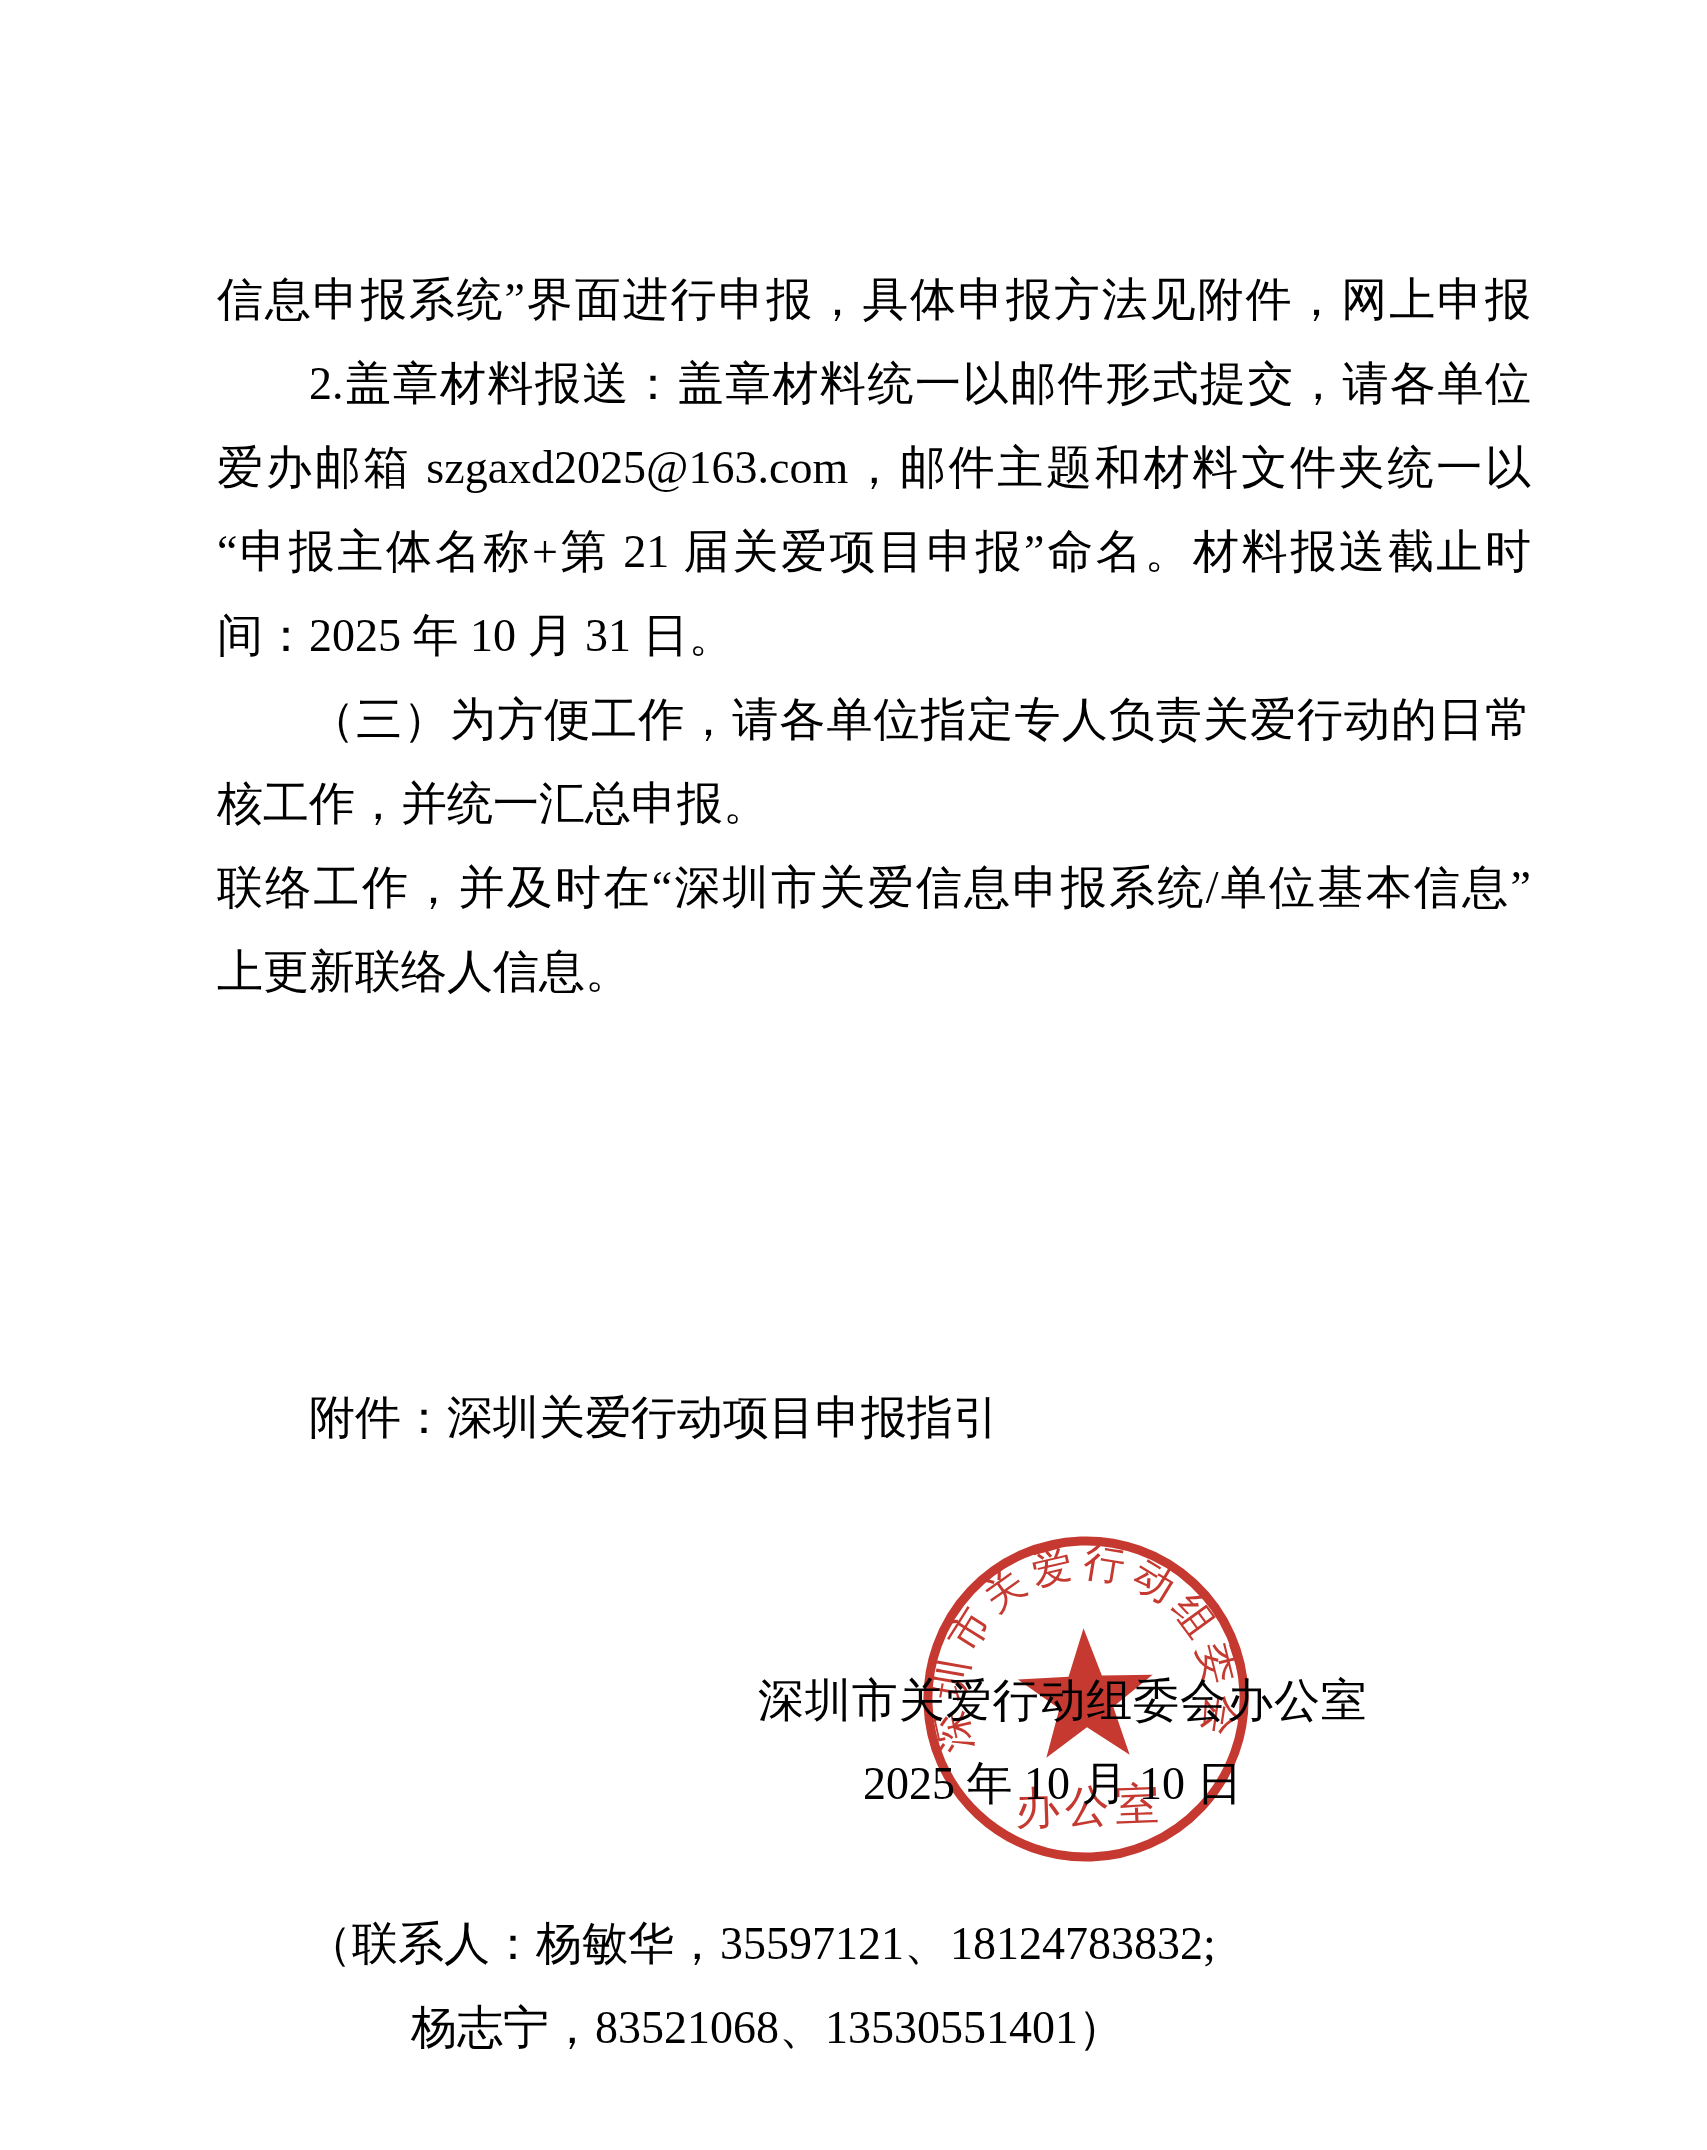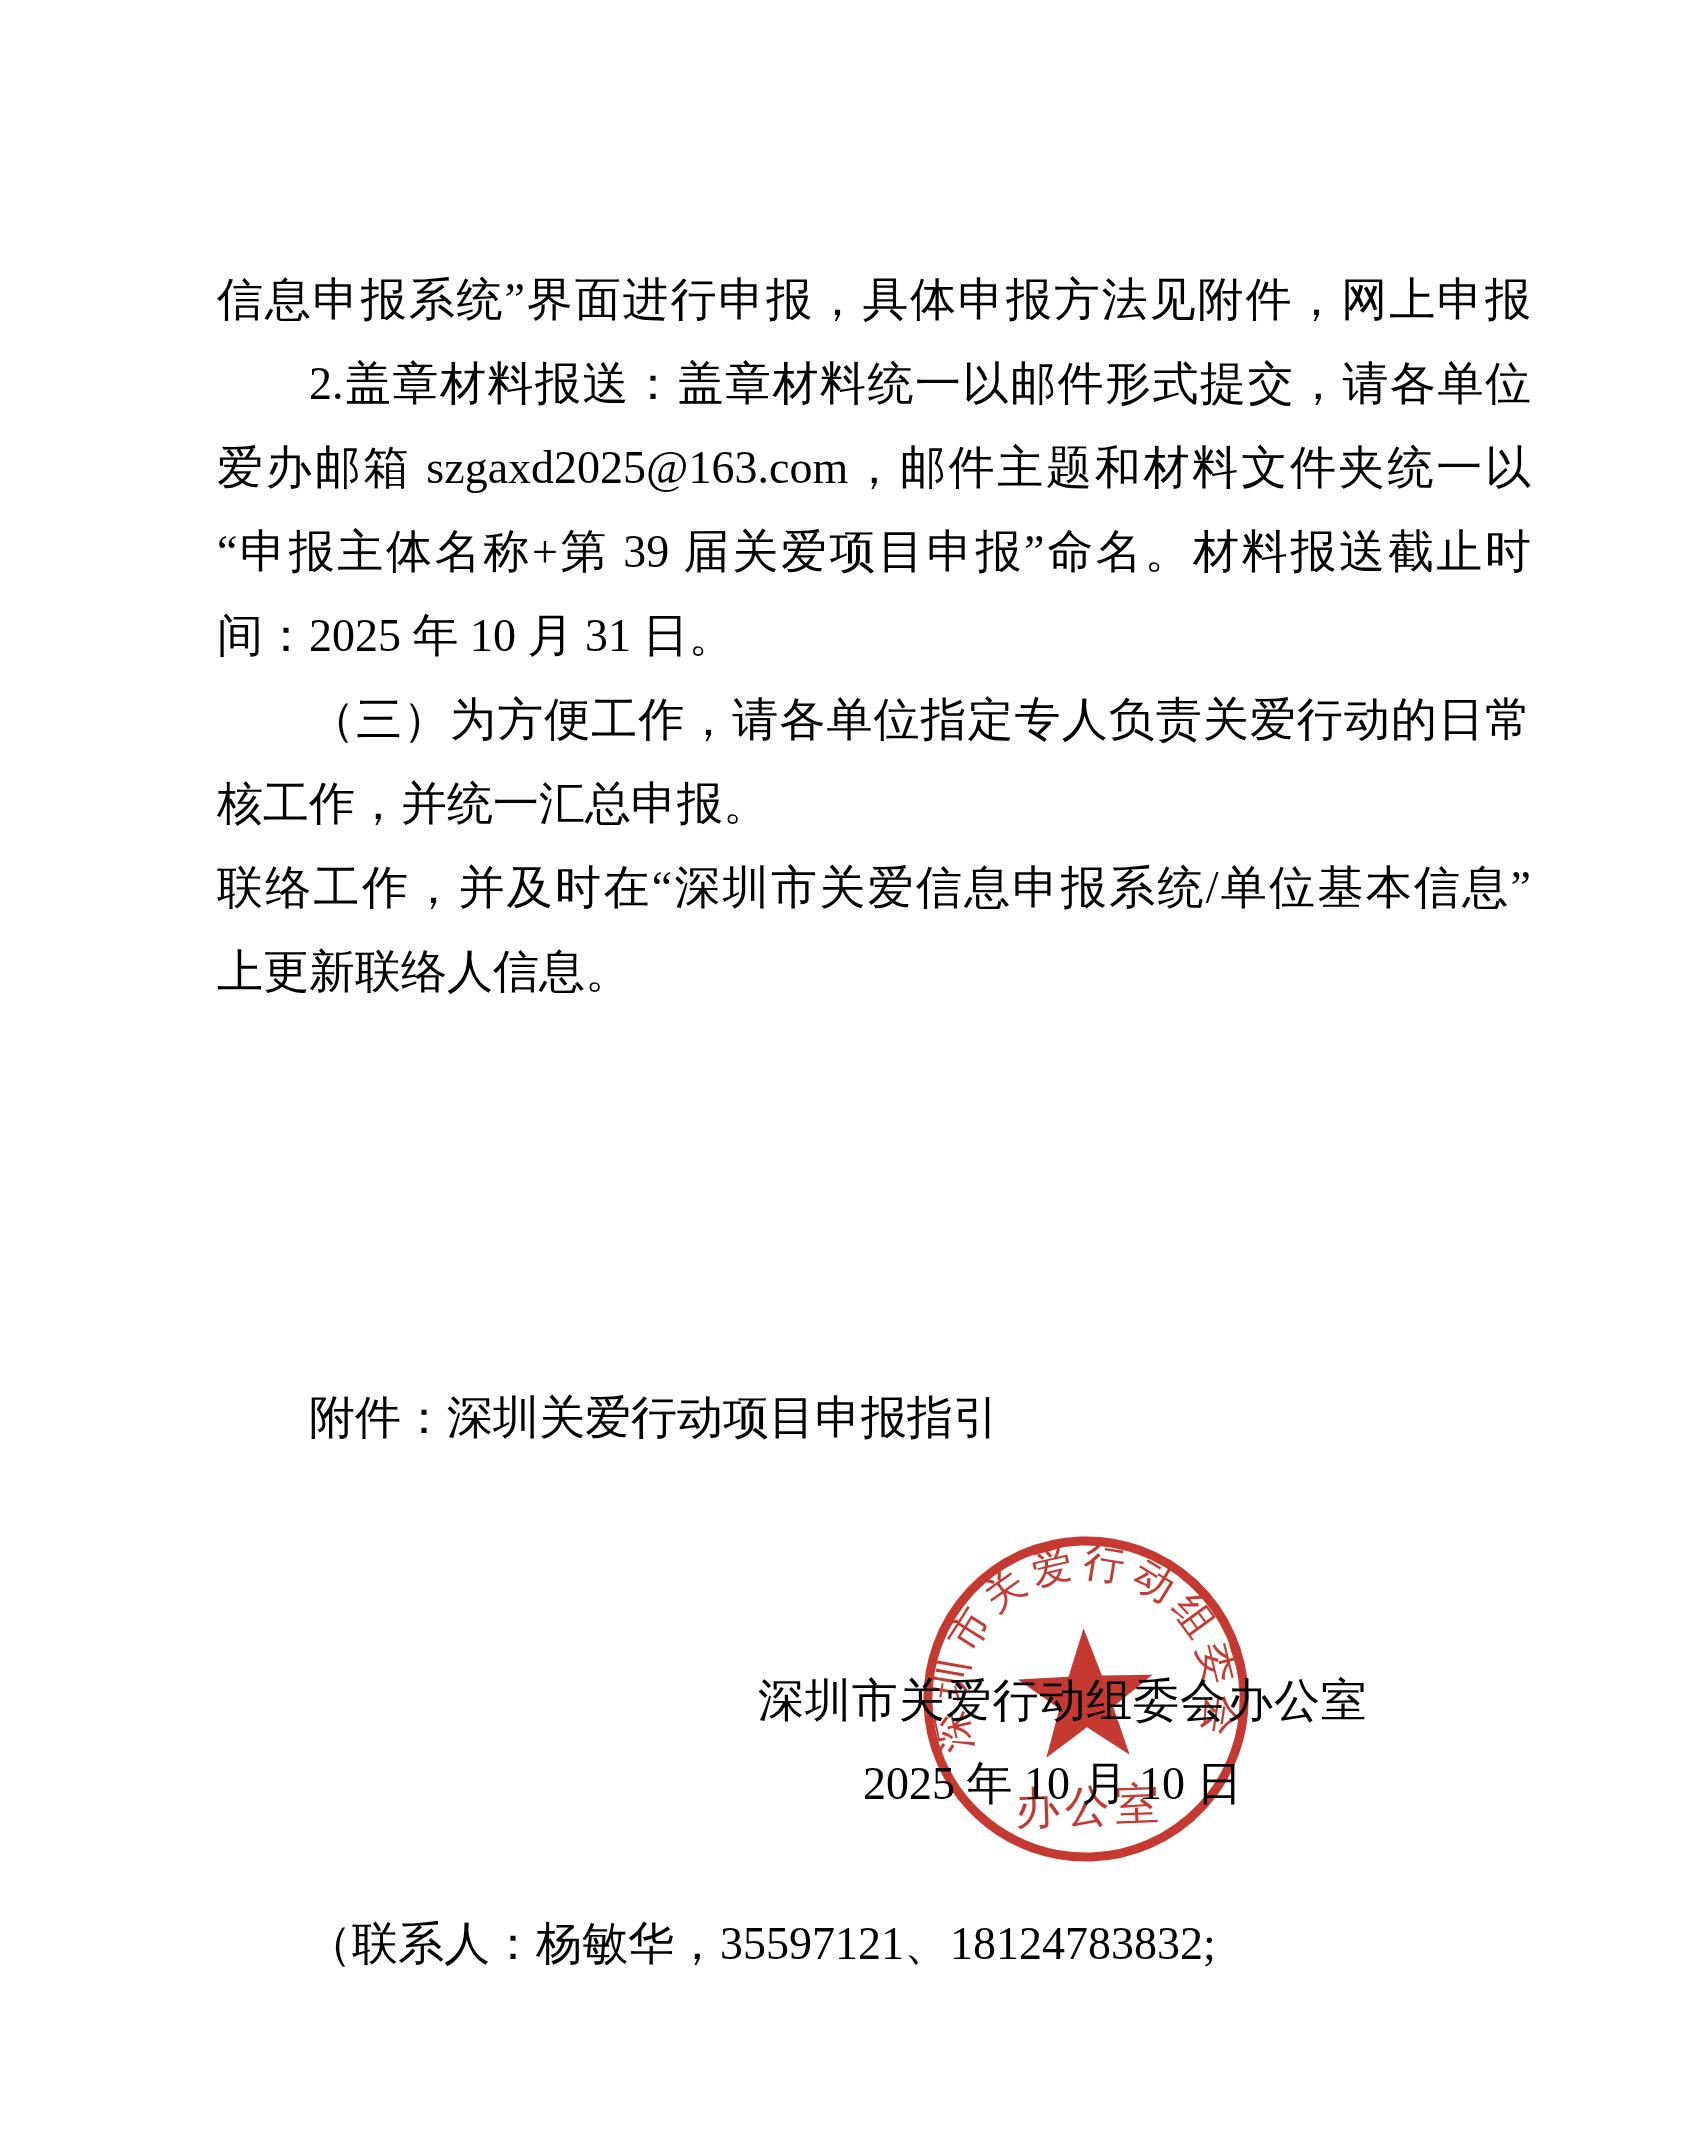--- a/index.html
+++ b/index.html
@@ -50,34 +50,35 @@
 </style>
 </head>
 <body>
 
 <div id="page">
 
   <div class="body-block">
     <div class="line fill">信息申报系统”界面进行申报，具体申报方法见附件，网上申报</div>
     <div class="line fill ind">2.盖章材料报送：盖章材料统一以邮件形式提交，请各单位</div>
     <div class="line fill">爱办邮箱 szgaxd2025@163.com，邮件主题和材料文件夹统一以</div>
-    <div class="line fill">“申报主体名称+第 39 届关爱项目申报”命名。材料报送截止时</div>
+    <div class="line fill">“申报主体名称+第 21 届关爱项目申报”命名。材料报送截止时</div>
     <div class="line">间：2025 年 10 月 31 日。</div>
     <div class="line fill ind">（三）为方便工作，请各单位指定专人负责关爱行动的日常</div>
     <div class="line">核工作，并统一汇总申报。</div>
     <div class="line fill">联络工作，并及时在“深圳市关爱信息申报系统/单位基本信息”</div>
     <div class="line">上更新联络人信息。</div>
   </div>
 
   <div class="att">附件：深圳关爱行动项目申报指引</div>
 
   <div class="sig">深圳市关爱行动组委会办公室</div>
   <div class="date">2025 年 10 月 10 日</div>
 
   <div class="c1">（联系人：杨敏华，35597121、18124783832;</div>
+  <div class="c2">杨志宁，83521068、13530551401）</div>
 
   <svg class="seal" viewBox="0 0 800 810" xmlns="http://www.w3.org/2000/svg">
     <circle cx="400" cy="405" r="368" fill="none" stroke-width="21" stroke="#c0281e"></circle>
     <polygon points="400,240 438.8,351.6 556.9,354 462.8,425.4 497,538.5 400,471 303,538.5 337.2,425.4 243.1,354 361.2,351.6" fill="#c0281e"></polygon>
     <path id="sealArc" d="M 153.2 547.5 A 285 285 0 1 1 646.8 547.5" fill="none"></path>
     <text font-size="95" letter-spacing="16" fill="#c0281e">
       <textPath href="#sealArc" startOffset="50%" text-anchor="middle">深圳市关爱行动组委会</textPath>
     </text>
     <text x="400" y="690" text-anchor="middle" font-size="104" letter-spacing="12" fill="#c0281e">办公室</text>
   </svg>

